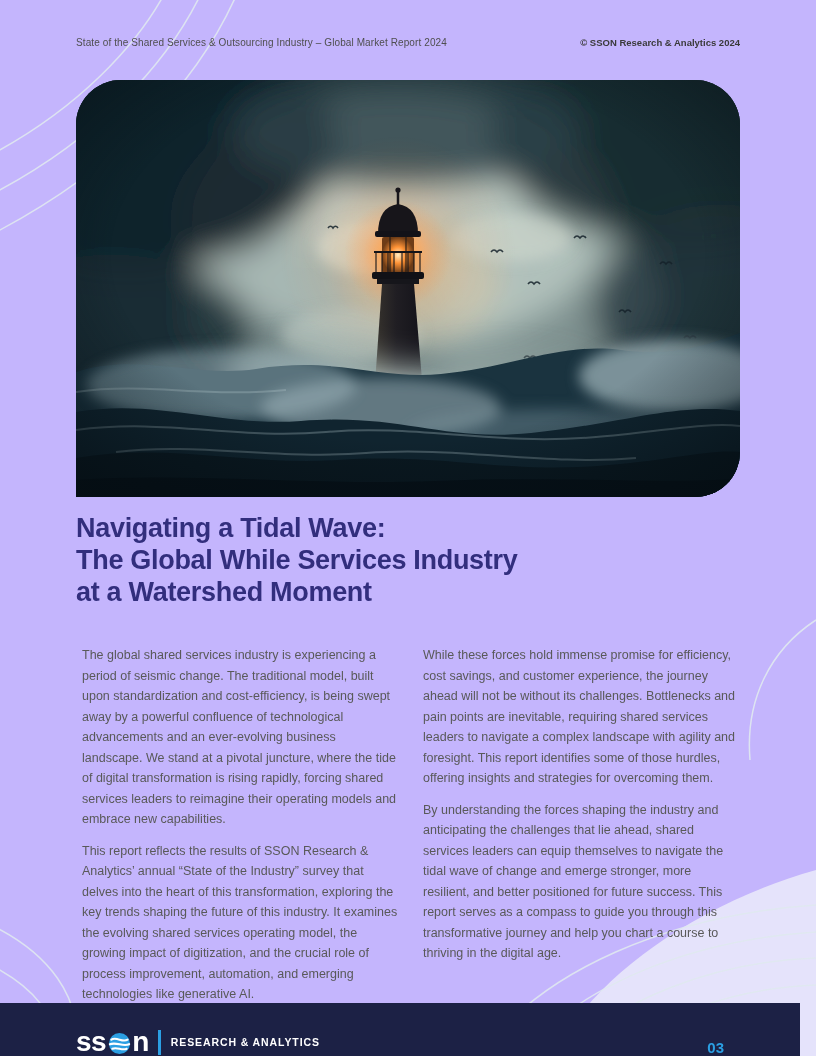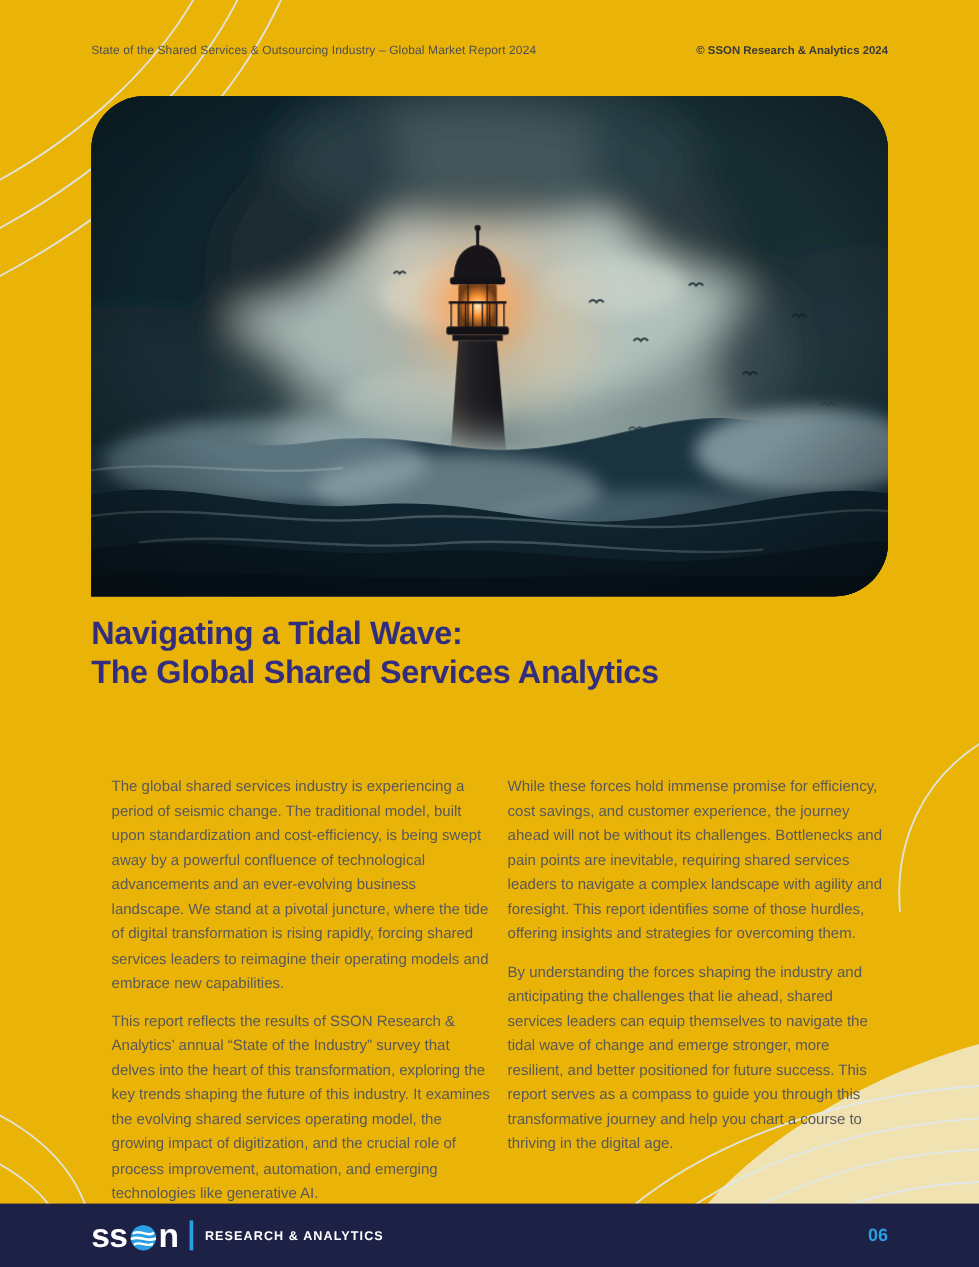--- a/index.html
+++ b/index.html
@@ -1,21 +1,21 @@
 <!DOCTYPE html>
 <html><head>
 <meta charset="utf-8">
 <style>
   * { margin: 0; padding: 0; box-sizing: border-box; }
   html, body { background: #ffffff; }
   .page {
     position: relative;
     width: 816px;
     height: 1056px;
-    background: #eab308;
+    background: #c4b5fd;
     overflow: hidden;
     font-family: "Liberation Sans", sans-serif;
     margin: 0 auto;
   }
   .decor { position: absolute; inset: 0; z-index: 0; pointer-events: none; }
   .content { position: absolute; inset: 0; z-index: 1; }
 
   .header {
     position: absolute;
     left: 76px; right: 76px; top: 37px;
@@ -38,37 +38,37 @@
     position: absolute;
     left: 76px; top: 512px; width: 664px;
     font-size: 27px; line-height: 32px;
     font-weight: bold;
     color: #322e7d;
     letter-spacing: -0.3px;
   }
 
   .columns {
     position: absolute;
-    left: 93px; top: 645px; width: 664px;
+    left: 82px; top: 645px; width: 664px;
     display: grid;
     grid-template-columns: 317px 317px;
-    column-gap: 13px;
+    column-gap: 24px;
   }
   .columns p {
     font-size: 12.5px;
     line-height: 20.5px;
     color: #595959;
     margin-bottom: 11px;
   }
 
   .footer {
     position: absolute;
-    left: 0; right: 0; bottom: 0; height: 53px;
+    left: 0; right: 16px; bottom: 0; height: 53px;
     background: #1c2145;
-    display: flex; align-items: center; justify-content: space-between;
+    display: flex; align-items: flex-end; justify-content: space-between;
     padding: 0 76px;
   }
   .brand { display: flex; align-items: center; }
   .brand-word {
     display: flex; align-items: center;
     color: #ffffff; font-weight: bold;
     font-size: 28px; letter-spacing: -0.5px; line-height: 1;
   }
   .globe { margin: 3px 1px 0 2px; display: block; }
   .brand-divider {
@@ -221,21 +221,22 @@
           <path d="M0,417 L0,378 C90,362 172,386 262,380 C362,373 425,393 522,386 C592,381 632,369 664,372 L664,417 Z" fill="#0a1820"></path>
           <path d="M0,417 L0,400 C110,392 240,406 360,401 C480,396 580,404 664,399 L664,417 Z" fill="#061017"></path>
         </g>
 
         <rect x="0" y="0" width="664" height="417" fill="url(#vigG)"></rect>
       </svg>
     </div>
 
     <div class="heading">
       <div>Navigating a Tidal Wave:</div>
-      <div>The Global Shared Services Analytics</div>
+      <div>The Global While Services Industry</div>
+      <div>at a Watershed Moment</div>
     </div>
 
     <div class="columns">
       <div>
         <p>The global shared services industry is experiencing a period of seismic change. The traditional model, built upon standardization and cost-efficiency, is being swept away by a powerful confluence of technological advancements and an ever-evolving business landscape. We stand at a pivotal juncture, where the tide of digital transformation is rising rapidly, forcing shared services leaders to reimagine their operating models and embrace new capabilities.</p>
         <p>This report reflects the results of SSON Research &amp; Analytics’ annual “State of the Industry” survey that delves into the heart of this transformation, exploring the key trends shaping the future of this industry. It examines the evolving shared services operating model, the growing impact of digitization, and the crucial role of process improvement, automation, and emerging technologies like generative AI.</p>
       </div>
       <div>
         <p>While these forces hold immense promise for efficiency, cost savings, and customer experience, the journey ahead will not be without its challenges. Bottlenecks and pain points are inevitable, requiring shared services leaders to navigate a complex landscape with agility and foresight. This report identifies some of those hurdles, offering insights and strategies for overcoming them.</p>
         <p>By understanding the forces shaping the industry and anticipating the challenges that lie ahead, shared services leaders can equip themselves to navigate the tidal wave of change and emerge stronger, more resilient, and better positioned for future success. This report serves as a compass to guide you through this transformative journey and help you chart a course to thriving in the digital age.</p>
@@ -252,17 +253,17 @@
               <path d="M-8.5,-4 C-3,-7.5 3,-0.5 8.5,-4" stroke-width="2.1"></path>
               <path d="M-10,0.8 C-3.5,-2.2 3.5,3.8 10,0.8" stroke-width="2.3"></path>
               <path d="M-7.5,5.5 C-2.5,3 2.5,8 7.5,5.5" stroke-width="2.1"></path>
             </g>
           </svg>
           <span>n</span>
         </span>
         <span class="brand-divider"></span>
         <span class="division">RESEARCH &amp; ANALYTICS</span>
       </div>
-      <span class="page-number">06</span>
+      <span class="page-number">03</span>
     </div>
 
   </div>
 </div>
 
 </body></html>

